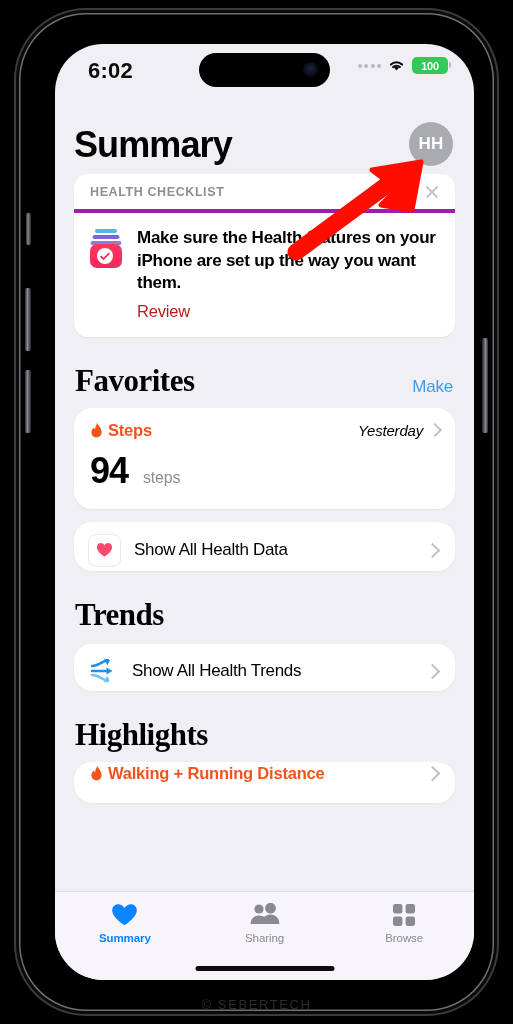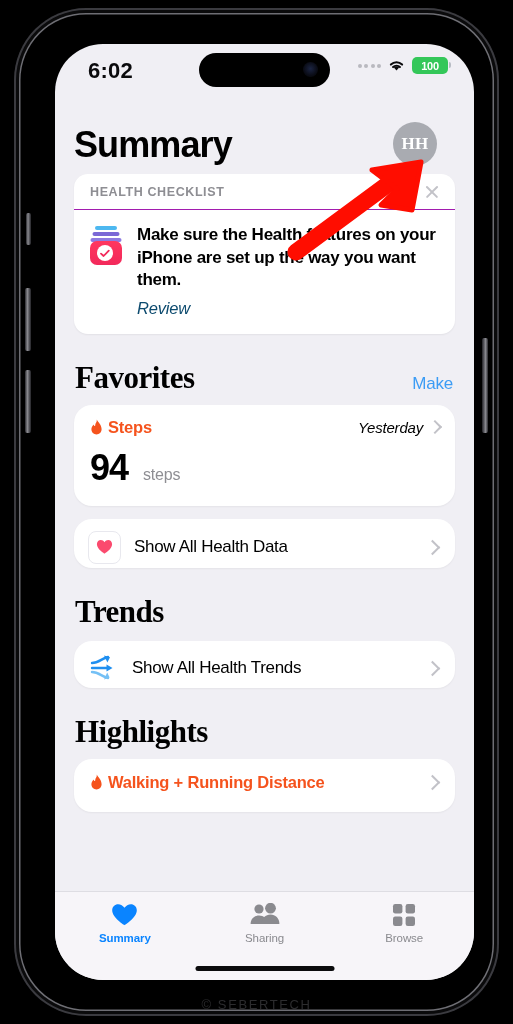--- a/index.html
+++ b/index.html
@@ -154,49 +154,48 @@
     position: absolute;
     left: 19px;
     top: 28px;
     font-size: 36px;
     font-weight: bold;
     letter-spacing: -0.9px;
     color: #000;
   }
   .avatar {
     position: absolute;
-    right: 37px;
+    right: 21px;
     top: 26px;
     width: 44px;
     height: 44px;
     border-radius: 50%;
     background: #a9abb1;
     color: #fff;
     font-size: 17px;
     font-weight: 600;
     display: flex;
     align-items: center;
     justify-content: center;
     letter-spacing: 0.3px;
-    font-family: Liberation Serif, serif;
   }
 
   .sheet { padding: 0 19px; }
 
   
   .checklist-card {
     background: #fff;
     border-radius: 14px;
     overflow: hidden;
     box-shadow: 0 1px 2px rgba(0,0,0,0.06);
   }
   .checklist-head {
     position: relative;
     height: 35px;
-    border-bottom: 1px solid #a21caf;
+    border-bottom: 4px solid #a21caf;
   }
   .checklist-kicker {
     position: absolute;
     left: 16px;
     top: 11px;
     font-size: 12.5px;
     font-weight: bold;
     letter-spacing: 0.6px;
     color: #8e8e93;
   }
@@ -262,23 +261,22 @@
   .checklist-msg {
     font-size: 17px;
     font-weight: bold;
     line-height: 1.33;
     color: #000;
     letter-spacing: -0.25px;
   }
   .checklist-link {
     margin-top: 7px;
     font-size: 16.5px;
-    color: #0c4a6e;
+    color: #b91c1c;
     letter-spacing: -0.2px;
-    font-style: italic;
   }
 
   
   .section-head {
     display: flex;
     align-items: flex-end;
     justify-content: space-between;
     margin: 26px 2px 9px 1px;
   }
   .section-title {
@@ -391,21 +389,21 @@
     width: 8px;
     height: 8px;
     border-right: 2px solid #c2c2c8;
     border-top: 2px solid #c2c2c8;
     transform: rotate(45deg);
   }
 
   
   .highlight-card {
     margin-top: 11px;
-    padding: 14px 15px 20px 16px;
+    padding: 2px 15px 20px 16px;
     display: flex;
     align-items: center;
     justify-content: space-between;
   }
 
   
   .tab-bar {
     position: absolute;
     left: 0;
     bottom: 0;

